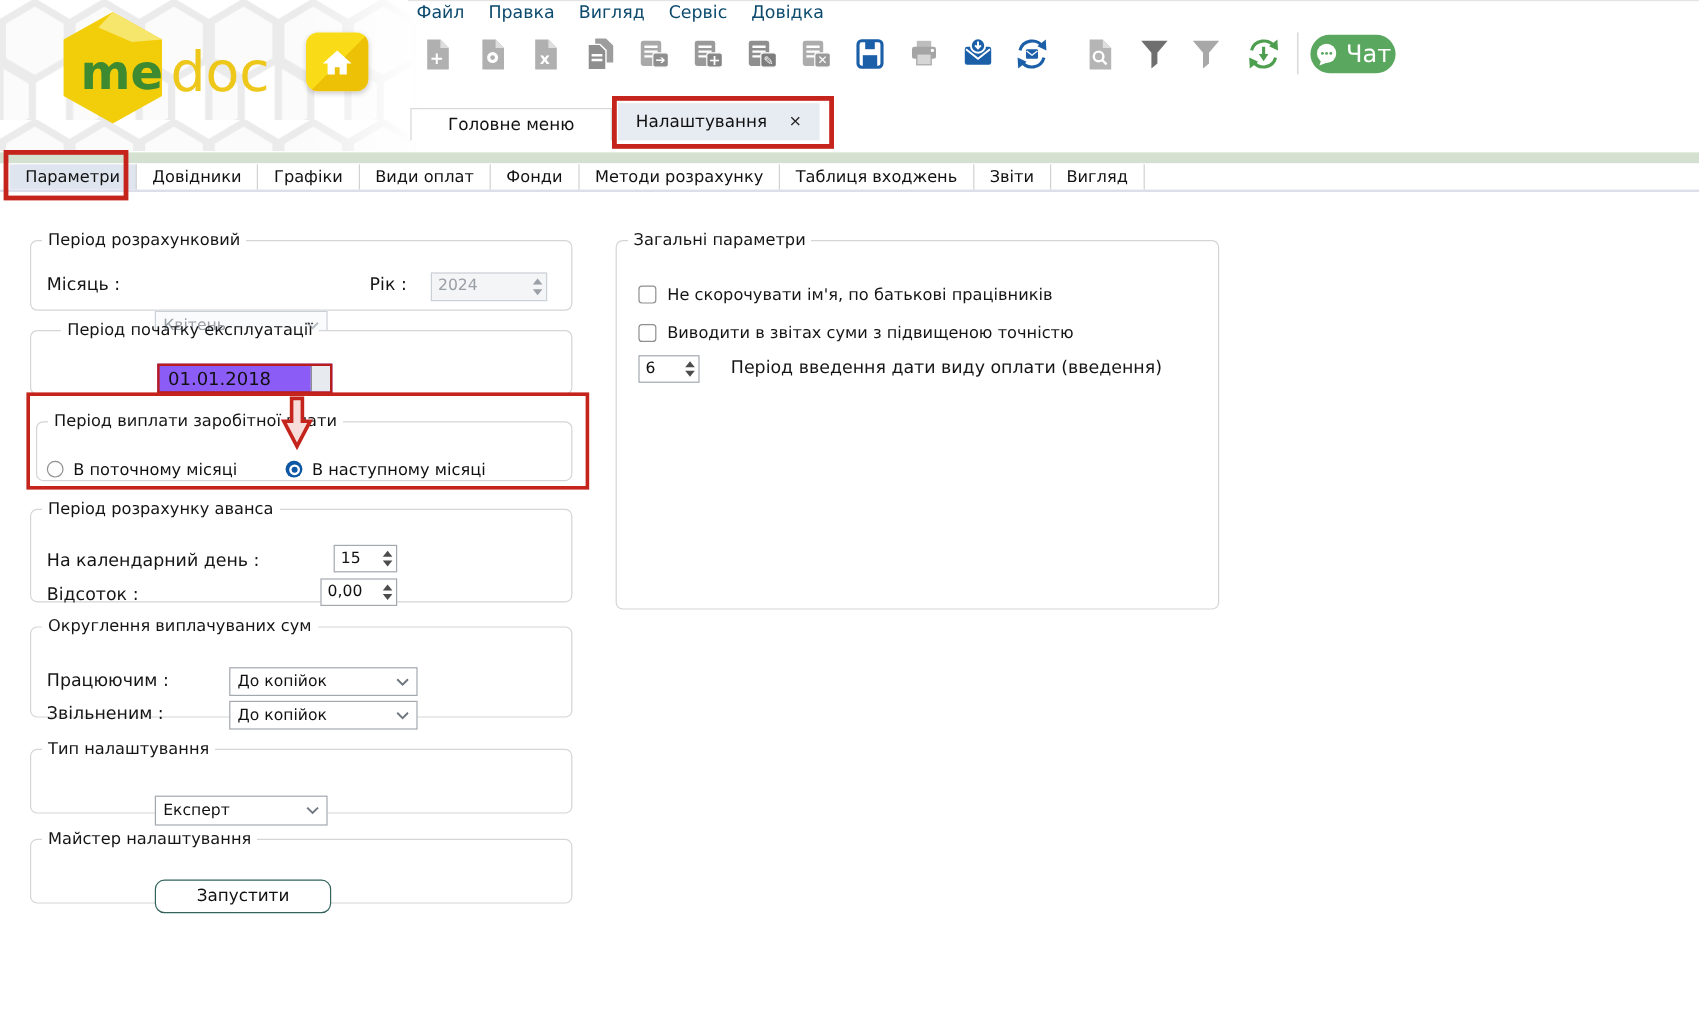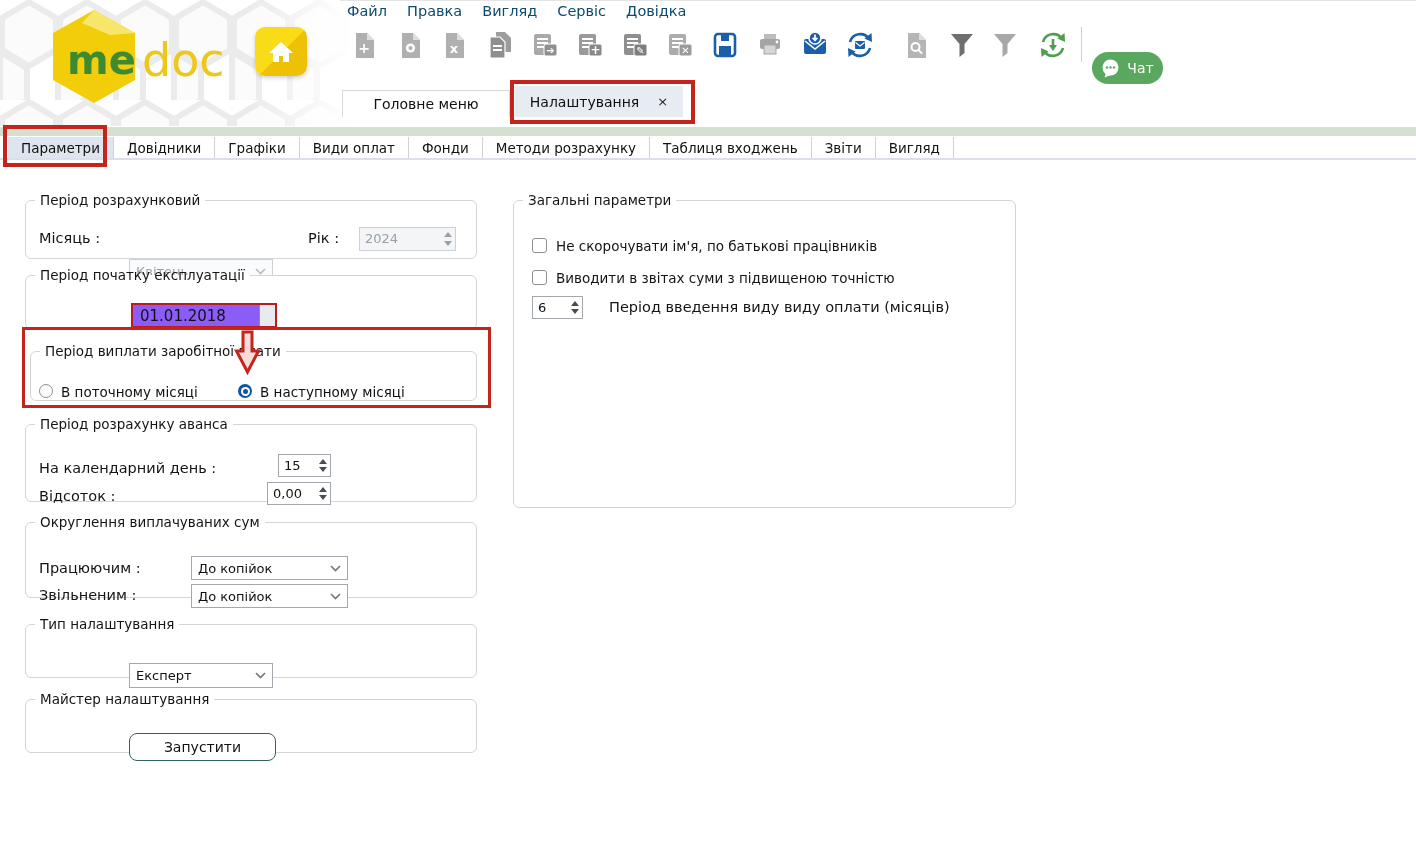--- a/index.html
+++ b/index.html
@@ -20,22 +20,22 @@
     background:linear-gradient(135deg,#f9dc17 0 52%, #edc106 52%); box-shadow:0 2px 4px rgba(0,0,0,.18);
     display:flex; align-items:center; justify-content:center; cursor:pointer; }
 
   .menubar { position:absolute; left:347px; top:3px; display:flex; gap:20px;
     font-size:14.5px; color:#0c4a6e; }
   .menubar span { cursor:default; }
 
   .tbi { position:absolute; top:29px; width:30px; height:32px; cursor:pointer; }
   .tb-sep { position:absolute; left:1081px; top:27px; width:1px; height:35px; background:#cfcfcf; }
   .chat-btn { position:absolute; left:1092px; top:29px; width:71px; height:32px; border-radius:16px;
-    background:#5aa75f; color:#fff; font-size:14px; display:flex; align-items:center;
-    justify-content:center; gap:6px; cursor:pointer;margin-top:23px; }
+    background:#5aa75f; color:#fff; font-size:20px; display:flex; align-items:center;
+    justify-content:center; gap:6px; cursor:pointer; }
 
   
   .tab-main { position:absolute; left:342px; top:90px; width:168px; height:27px;
     border:1px solid #d8d8d8; border-bottom:none; background:#fff; font-size:14px;
     display:flex; align-items:center; justify-content:center; cursor:pointer; }
   .tab-settings { position:absolute; left:515px; top:86px; width:168px; height:31px;
     background:#e7ebf2; font-size:14px; display:flex; align-items:center; justify-content:center;
     gap:18px; cursor:pointer; }
   .tab-settings .close { font-size:13px; color:#222; cursor:pointer; }
 
@@ -271,21 +271,21 @@
   <span class="lbl" style="left:282px; top:22px; font-size:14.5px;">Рік :</span>
   <div class="spin disabled" style="left:333px; top:19px; width:97px; height:24px;">
     <span class="v">2024</span>
     <span class="btns">
         <span class="tri-up"></span>
         <span class="tri-dn"></span>
       </span>
   </div>
 </fieldset>
 
-<fieldset class="grp" style="left:25px; top:267px; width:452px; height:62px;">
+<fieldset class="grp" style="left:25px; top:267px; width:452px; height:62px;padding-left:16px;">
   <legend>Період початку експлуатації</legend>
   <div class="datebox" style="left:105px; top:20px; width:146px; height:25px;">
     <span class="dv">01.01.2018</span>
     <span class="dbtn"></span>
   </div>
 </fieldset>
 
 <fieldset class="grp" style="left:30px; top:343px; width:447px; height:58px;">
   <legend>Період виплати заробітної плати</legend>
   <span class="radio off" style="left:8px; top:25px;"></span>
@@ -361,14 +361,14 @@
   <span class="lbl" style="left:42px; top:30px;">Не скорочувати ім'я, по батькові працівників</span>
   <span class="check" style="left:18px; top:62px;"></span>
   <span class="lbl" style="left:42px; top:62px;">Виводити в звітах суми з підвищеною точністю</span>
   <div class="spin" style="left:18px; top:88px; width:51px; height:23px;">
     <span class="v">6</span>
     <span class="btns">
         <span class="tri-up"></span>
         <span class="tri-dn"></span>
       </span>
   </div>
-  <span class="lbl" style="left:95px; top:91px; font-size:14.5px;">Період введення виду виду оплати (місяців)</span>
+  <span class="lbl" style="left:95px; top:91px; font-size:14.5px;">Період введення дати виду оплати (введення)</span>
 </fieldset>
 
 </body></html>

